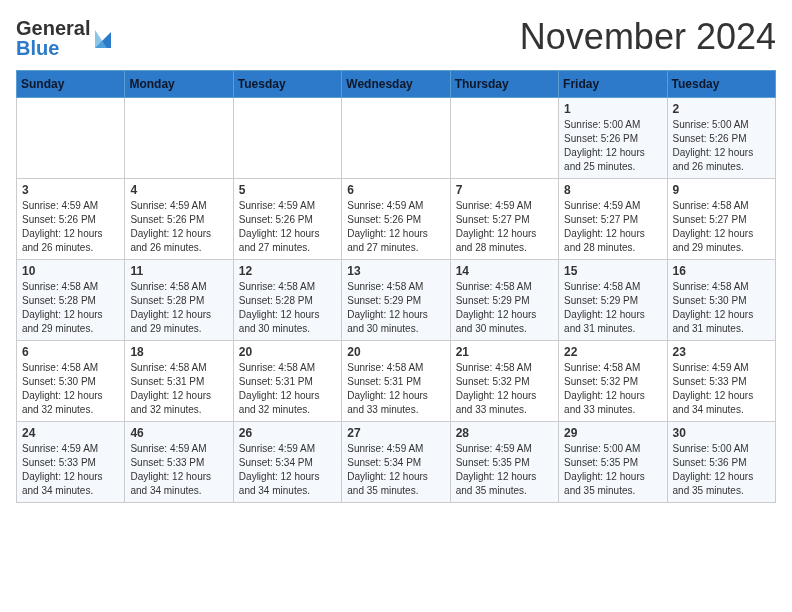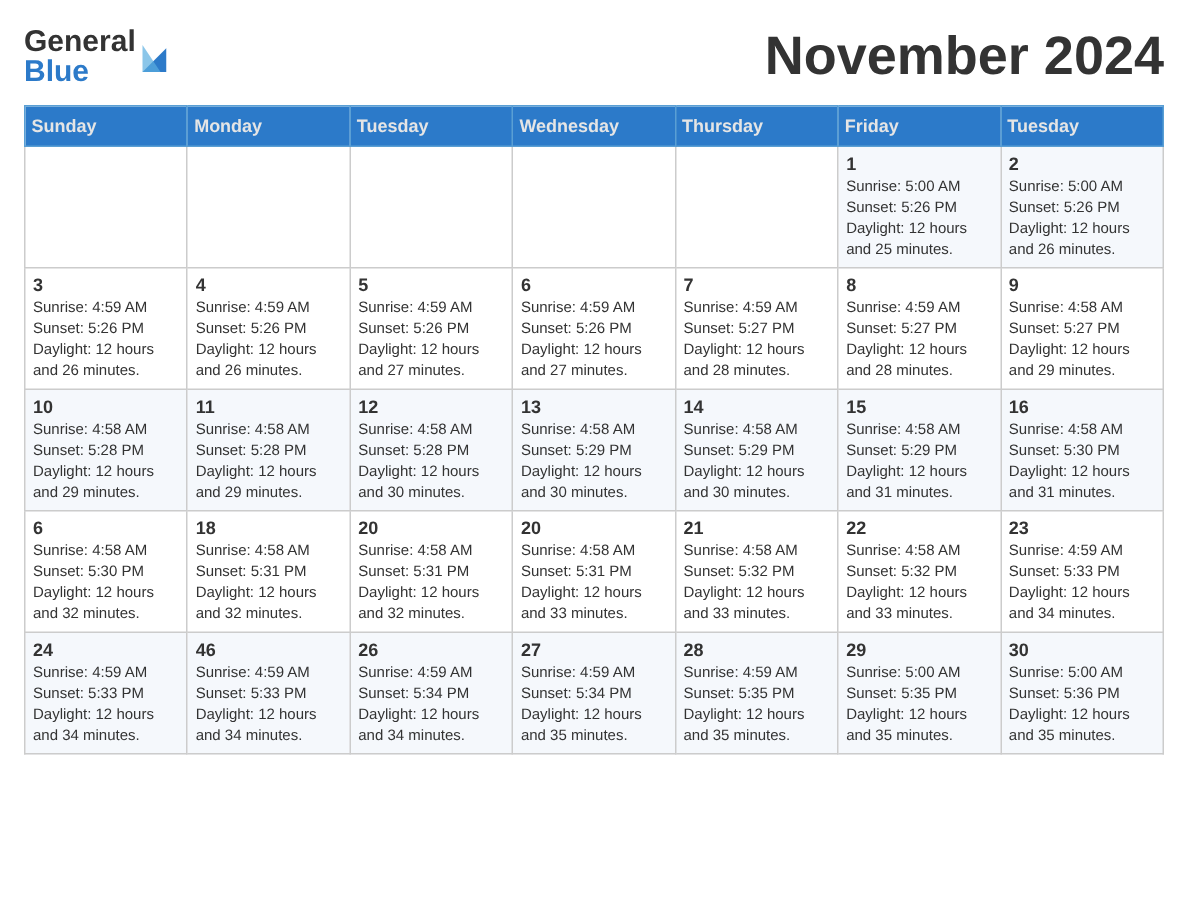--- a/index.html
+++ b/index.html
@@ -14,35 +14,35 @@
       display: flex;
       justify-content: space-between;
       align-items: flex-end;
       margin-bottom: 12px;
     }
     .title-area {
       text-align: right;
     }
     .month-title {
       font-size: 36px;
-      font-weight: bold;
+      font-weight: normal;
       color: #333;
     }
     .subtitle {
       font-size: 16px;
       color: #555;
     }
     table {
       width: 100%;
       border-collapse: collapse;
       table-layout: fixed;
     }
     thead tr th {
       background-color: #2c7ac9;
-      color: #e5e5e5;
+      color: #0f172a;
       font-size: 12px;
       font-weight: bold;
       padding: 6px 4px;
       text-align: left;
       border: 1px solid #5a9fd4;
     }
     tbody tr td {
       border: 1px solid #ccc;
       vertical-align: top;
       padding: 4px 5px;

